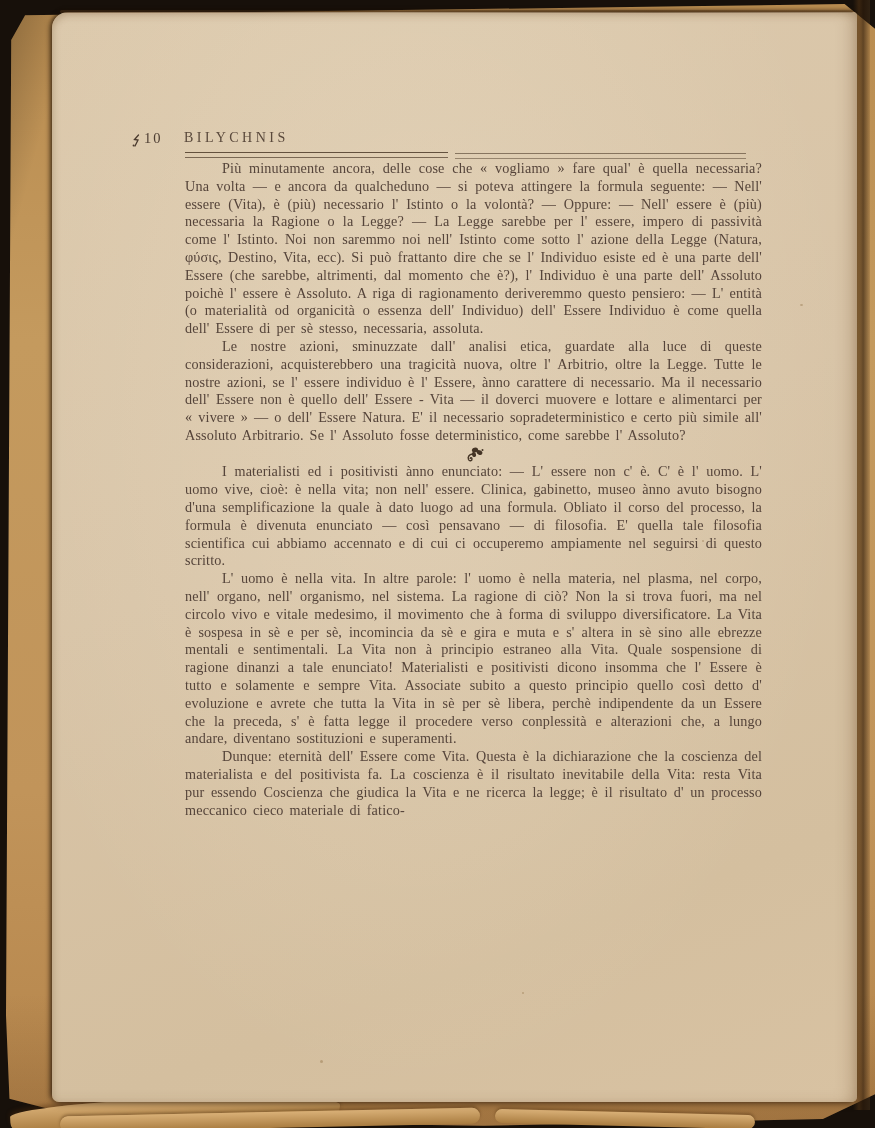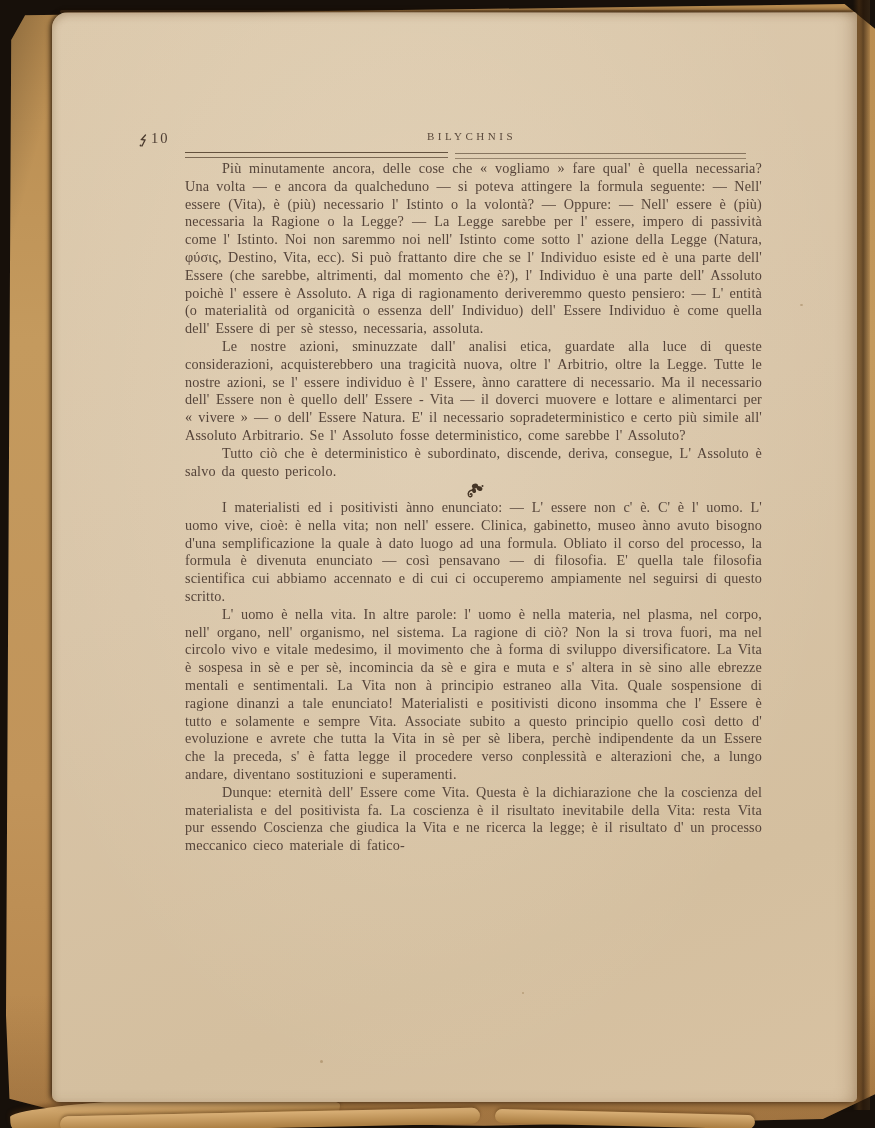--- a/index.html
+++ b/index.html
@@ -52,28 +52,28 @@
     background:linear-gradient(to right, rgba(70,45,20,.55), rgba(70,45,20,.2) 40%, rgba(70,45,20,.5) 75%, rgba(70,45,20,.25));
     border-radius:2px;
   }
   .speck{position:absolute;border-radius:50%;background:rgba(130,95,50,.35);}
   .s1{left:268px;top:1048px;width:3px;height:3px;}
   .s2{left:650px;top:528px;width:2px;height:2px;}
   .s3{left:200px;top:458px;width:2px;height:3px;}
   .s4{left:748px;top:292px;width:3px;height:2px;}
   .s5{left:470px;top:980px;width:2px;height:2px;}
   
-  .running-head{position:absolute;left:139px;top:116px;width:561px;height:22px;color:var(--ink);text-decoration:underline;}
+  .running-head{position:absolute;left:132px;top:116px;width:561px;height:22px;color:var(--ink);text-decoration:underline;}
   .page-number{
     position:absolute;left:-40px;top:2px;font-size:14.5px;letter-spacing:2px;color:#4e3e33;
   }
   .margin-mark{position:absolute;left:-52px;top:5px;width:9px;height:13px;}
   .journal-title{
-    position:absolute;left:0;right:0;top:2px;text-align:center;
-    font-size:11px;letter-spacing:3.5px;color:#5a493c;
+    position:absolute;left:0;right:0;top:2px;text-align:left;
+    font-size:14px;letter-spacing:3.5px;color:#5a493c;
   }
   .double-rule{position:absolute;left:133px;top:140px;width:561px;height:6px;}
   .double-rule .seg{
     position:absolute;top:0;height:4px;
     border-top:1.6px solid rgba(78,60,42,.85);
     border-bottom:1.4px solid rgba(78,60,42,.7);
   }
   .double-rule .seg.left{left:0;width:263px;}
   .double-rule .seg.right{left:270px;width:291px;top:1px;border-top-color:rgba(78,60,42,.6);border-bottom-color:rgba(78,60,42,.5);}
   
@@ -119,21 +119,20 @@
 
   <div class="double-rule">
     <span class="seg left"></span>
     <span class="seg right"></span>
   </div>
 
   <div class="text-block">
     <div>
         <p>Più minutamente ancora, delle cose che « vogliamo » fare qual' è quella necessaria? Una volta — e ancora da qualcheduno — si poteva attingere la formula seguente: — Nell' essere (Vita), è (più) necessario l' Istinto o la volontà? — Oppure: — Nell' essere è (più) necessaria la Ragione o la Legge? — La Legge sarebbe per l' essere, impero di passività come l' Istinto. Noi non saremmo noi nell' Istinto come sotto l' azione della Legge (Natura, φύσις, Destino, Vita, ecc). Si può frattanto dire che se l' Individuo esiste ed è una parte dell' Essere (che sarebbe, altrimenti, dal momento che è?), l' Individuo è una parte dell' Assoluto poichè l' essere è Assoluto. A riga di ragionamento deriveremmo questo pensiero: — L' entità (o materialità od organicità o essenza dell' Individuo) dell' Essere Individuo è come quella dell' Essere di per sè stesso, necessaria, assoluta.</p>
         <p>Le nostre azioni, sminuzzate dall' analisi etica, guardate alla luce di queste considerazioni, acquisterebbero una tragicità nuova, oltre l' Arbitrio, oltre la Legge. Tutte le nostre azioni, se l' essere individuo è l' Essere, ànno carattere di necessario. Ma il necessario dell' Essere non è quello dell' Essere - Vita — il doverci muovere e lottare e alimentarci per « vivere » — o dell' Essere Natura. E' il necessario sopradeterministico e certo più simile all' Assoluto Arbitrario. Se l' Assoluto fosse deterministico, come sarebbe l' Assoluto?</p>
-        <p>Tutto ciò che è deterministico è subordinato, discende, deriva, consegue, L' Assoluto è salvo da questo pericolo.</p>
       </div>
 
     <p class="ornament-row">
       <span>
         <svg width="24" height="18" viewBox="0 0 24 18">
           <g fill="#453526">
             <ellipse cx="13" cy="5" rx="3.2" ry="2.4" transform="rotate(-20 13 5)"></ellipse>
             <ellipse cx="17.5" cy="7.5" rx="3" ry="2.2" transform="rotate(30 17.5 7.5)"></ellipse>
             <ellipse cx="12" cy="9.5" rx="2.6" ry="2" transform="rotate(70 12 9.5)"></ellipse>
             <path d="M10.5 9 C7 9.5 5.5 12 6.5 14.5 C7.5 16.5 10 16 10 14 C10 12.6 8.6 12.4 8.2 13.4" stroke="#453526" stroke-width="1.4" fill="none" stroke-linecap="round"></path>

